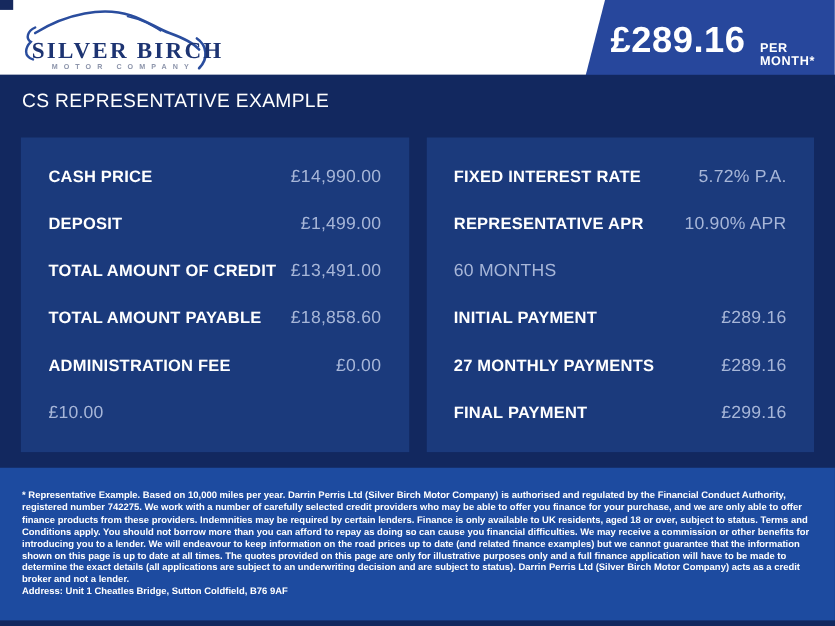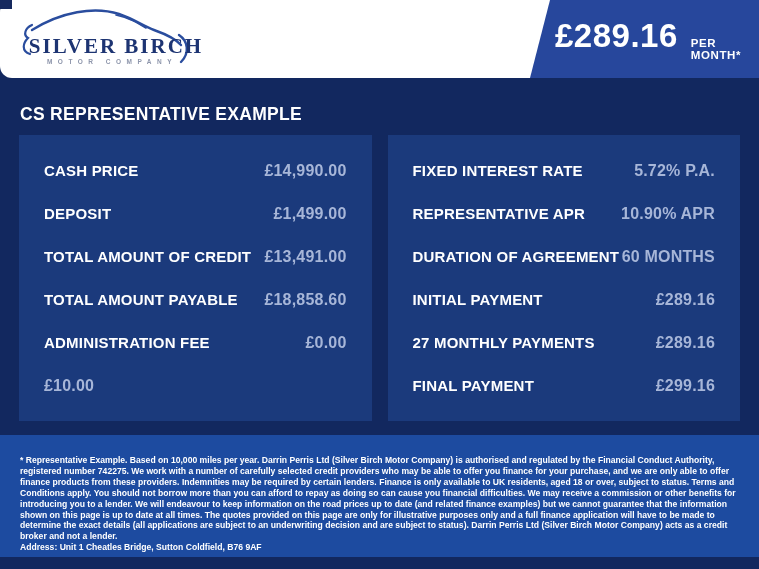--- a/index.html
+++ b/index.html
@@ -1,20 +1,20 @@
 <!DOCTYPE html>
 <html><head>
 <meta charset="utf-8">
 <style>
   * { margin:0; padding:0; box-sizing:border-box; }
   html,body { width:759px; height:569px; overflow:hidden; }
   body { font-family:"Liberation Sans", sans-serif; background:#12285f; }
 
   
-  .header { position:relative; width:759px; height:78px; background:#ffffff;border-radius:12px; }
+  .header { position:relative; width:759px; height:68px; background:#ffffff; }
   .corner-mark { position:absolute; left:0; top:0; width:12px; height:9px; background:#16295e; }
 
   .logo { position:absolute; left:16px; top:2px; width:200px; height:74px; }
   .logo svg { position:absolute; left:0; top:0; }
   .logo-name {
     position:absolute; left:10px; top:32px; width:180px; text-align:center;
     font-family:"Liberation Serif", serif; font-size:21px; font-weight:700;
     letter-spacing:2px; color:#1d3472; white-space:nowrap;
   }
   .logo-sub {
@@ -26,34 +26,34 @@
     position:absolute; right:0; top:0; width:229px; height:78px;
     background:#27479c; clip-path:polygon(20px 0, 229px 0, 229px 78px, 0 78px);
     color:#ffffff; display:flex; align-items:baseline; padding-left:25px; padding-top:15px;
   }
   .price-amount { font-size:33px; font-weight:700; letter-spacing:0.5px; line-height:42px; }
   .price-per { font-size:11.5px; font-weight:700; letter-spacing:0.6px; margin-left:13px; }
 
   
   .main { position:relative; width:759px; height:357px; background:#12285f; }
   .page-title {
-    position:absolute; left:20px; top:26px; color:#ffffff;
-    font-size:17.5px; font-weight:700; letter-spacing:0.3px;
+    position:absolute; left:20px; top:13px; color:#ffffff;
+    font-size:17.5px; font-weight:400; letter-spacing:0.3px;
   }
   .panels { position:absolute; left:19px; top:57px; width:721px; height:286px; display:flex; gap:16px; }
   .panel {
     flex:1 1 0; background:#1b3a7c; padding:14px 25px;
     display:flex; flex-direction:column; justify-content:space-around;
   }
   .frow { display:flex; justify-content:space-between; align-items:center; }
   .flabel { color:#ffffff; font-size:15px; font-weight:700; letter-spacing:0.2px; white-space:nowrap; }
-  .fvalue { color:#a7b6d8; font-size:16px; font-weight:700; letter-spacing:0.2px; white-space:nowrap; }
+  .fvalue { color:#a7b6d8; font-size:16px; font-weight:400; letter-spacing:0.2px; white-space:nowrap; }
 
   
-  .footer { width:759px; height:122px; background:#1d4ba0; padding:20px 18px 0 20px; }
+  .footer { width:759px; height:139px; background:#1d4ba0; padding:20px 18px 0 20px; }
   .disclaimer, .address {
     color:#ffffff; font-size:8.6px; line-height:10.9px; font-weight:700; width:721px;
   }
 </style>
 </head>
 <body>
 
 <div class="header">
   <div class="corner-mark"></div>
 
@@ -107,21 +107,20 @@
     <div class="panel">
         <div class="frow">
           <span class="flabel">FIXED INTEREST RATE</span>
           <span class="fvalue">5.72% P.A.</span>
         </div>
         <div class="frow">
           <span class="flabel">REPRESENTATIVE APR</span>
           <span class="fvalue">10.90% APR</span>
         </div>
         <div class="frow">
-          <span class="flabel">DURATION OF AGREEMENT</span>
           <span class="fvalue">60 MONTHS</span>
         </div>
         <div class="frow">
           <span class="flabel">INITIAL PAYMENT</span>
           <span class="fvalue">£289.16</span>
         </div>
         <div class="frow">
           <span class="flabel">27 MONTHLY PAYMENTS</span>
           <span class="fvalue">£289.16</span>
         </div>

